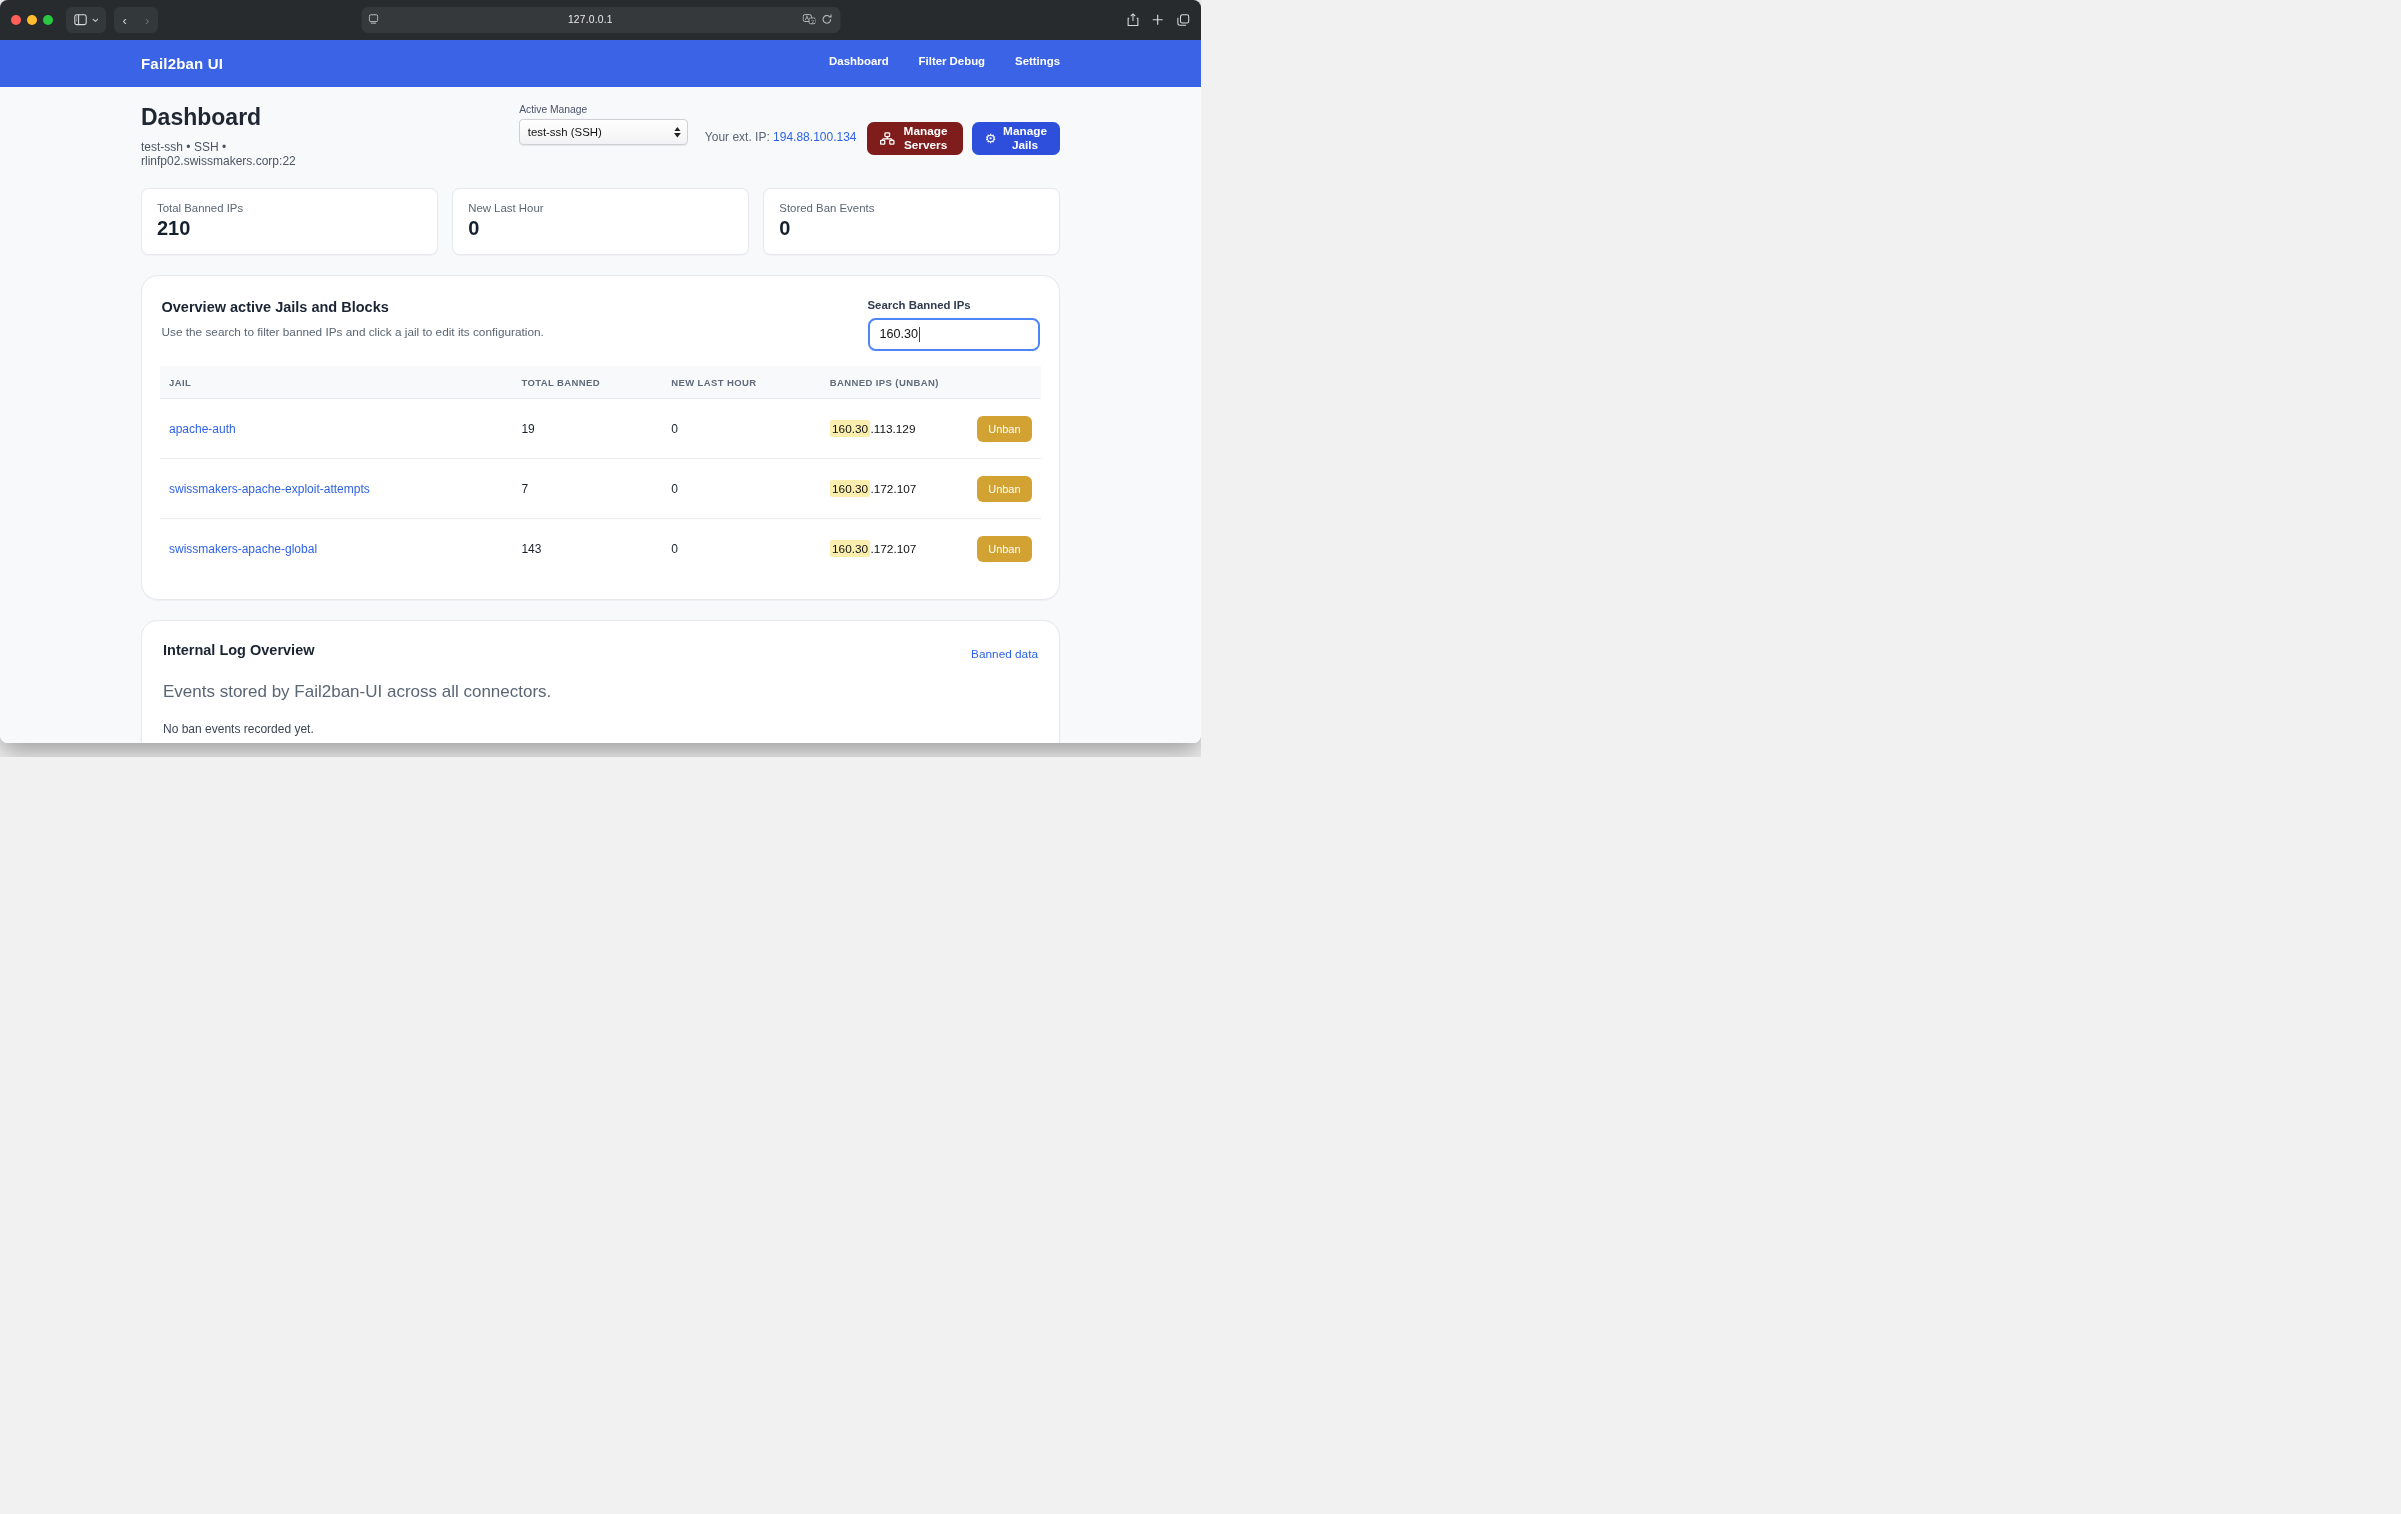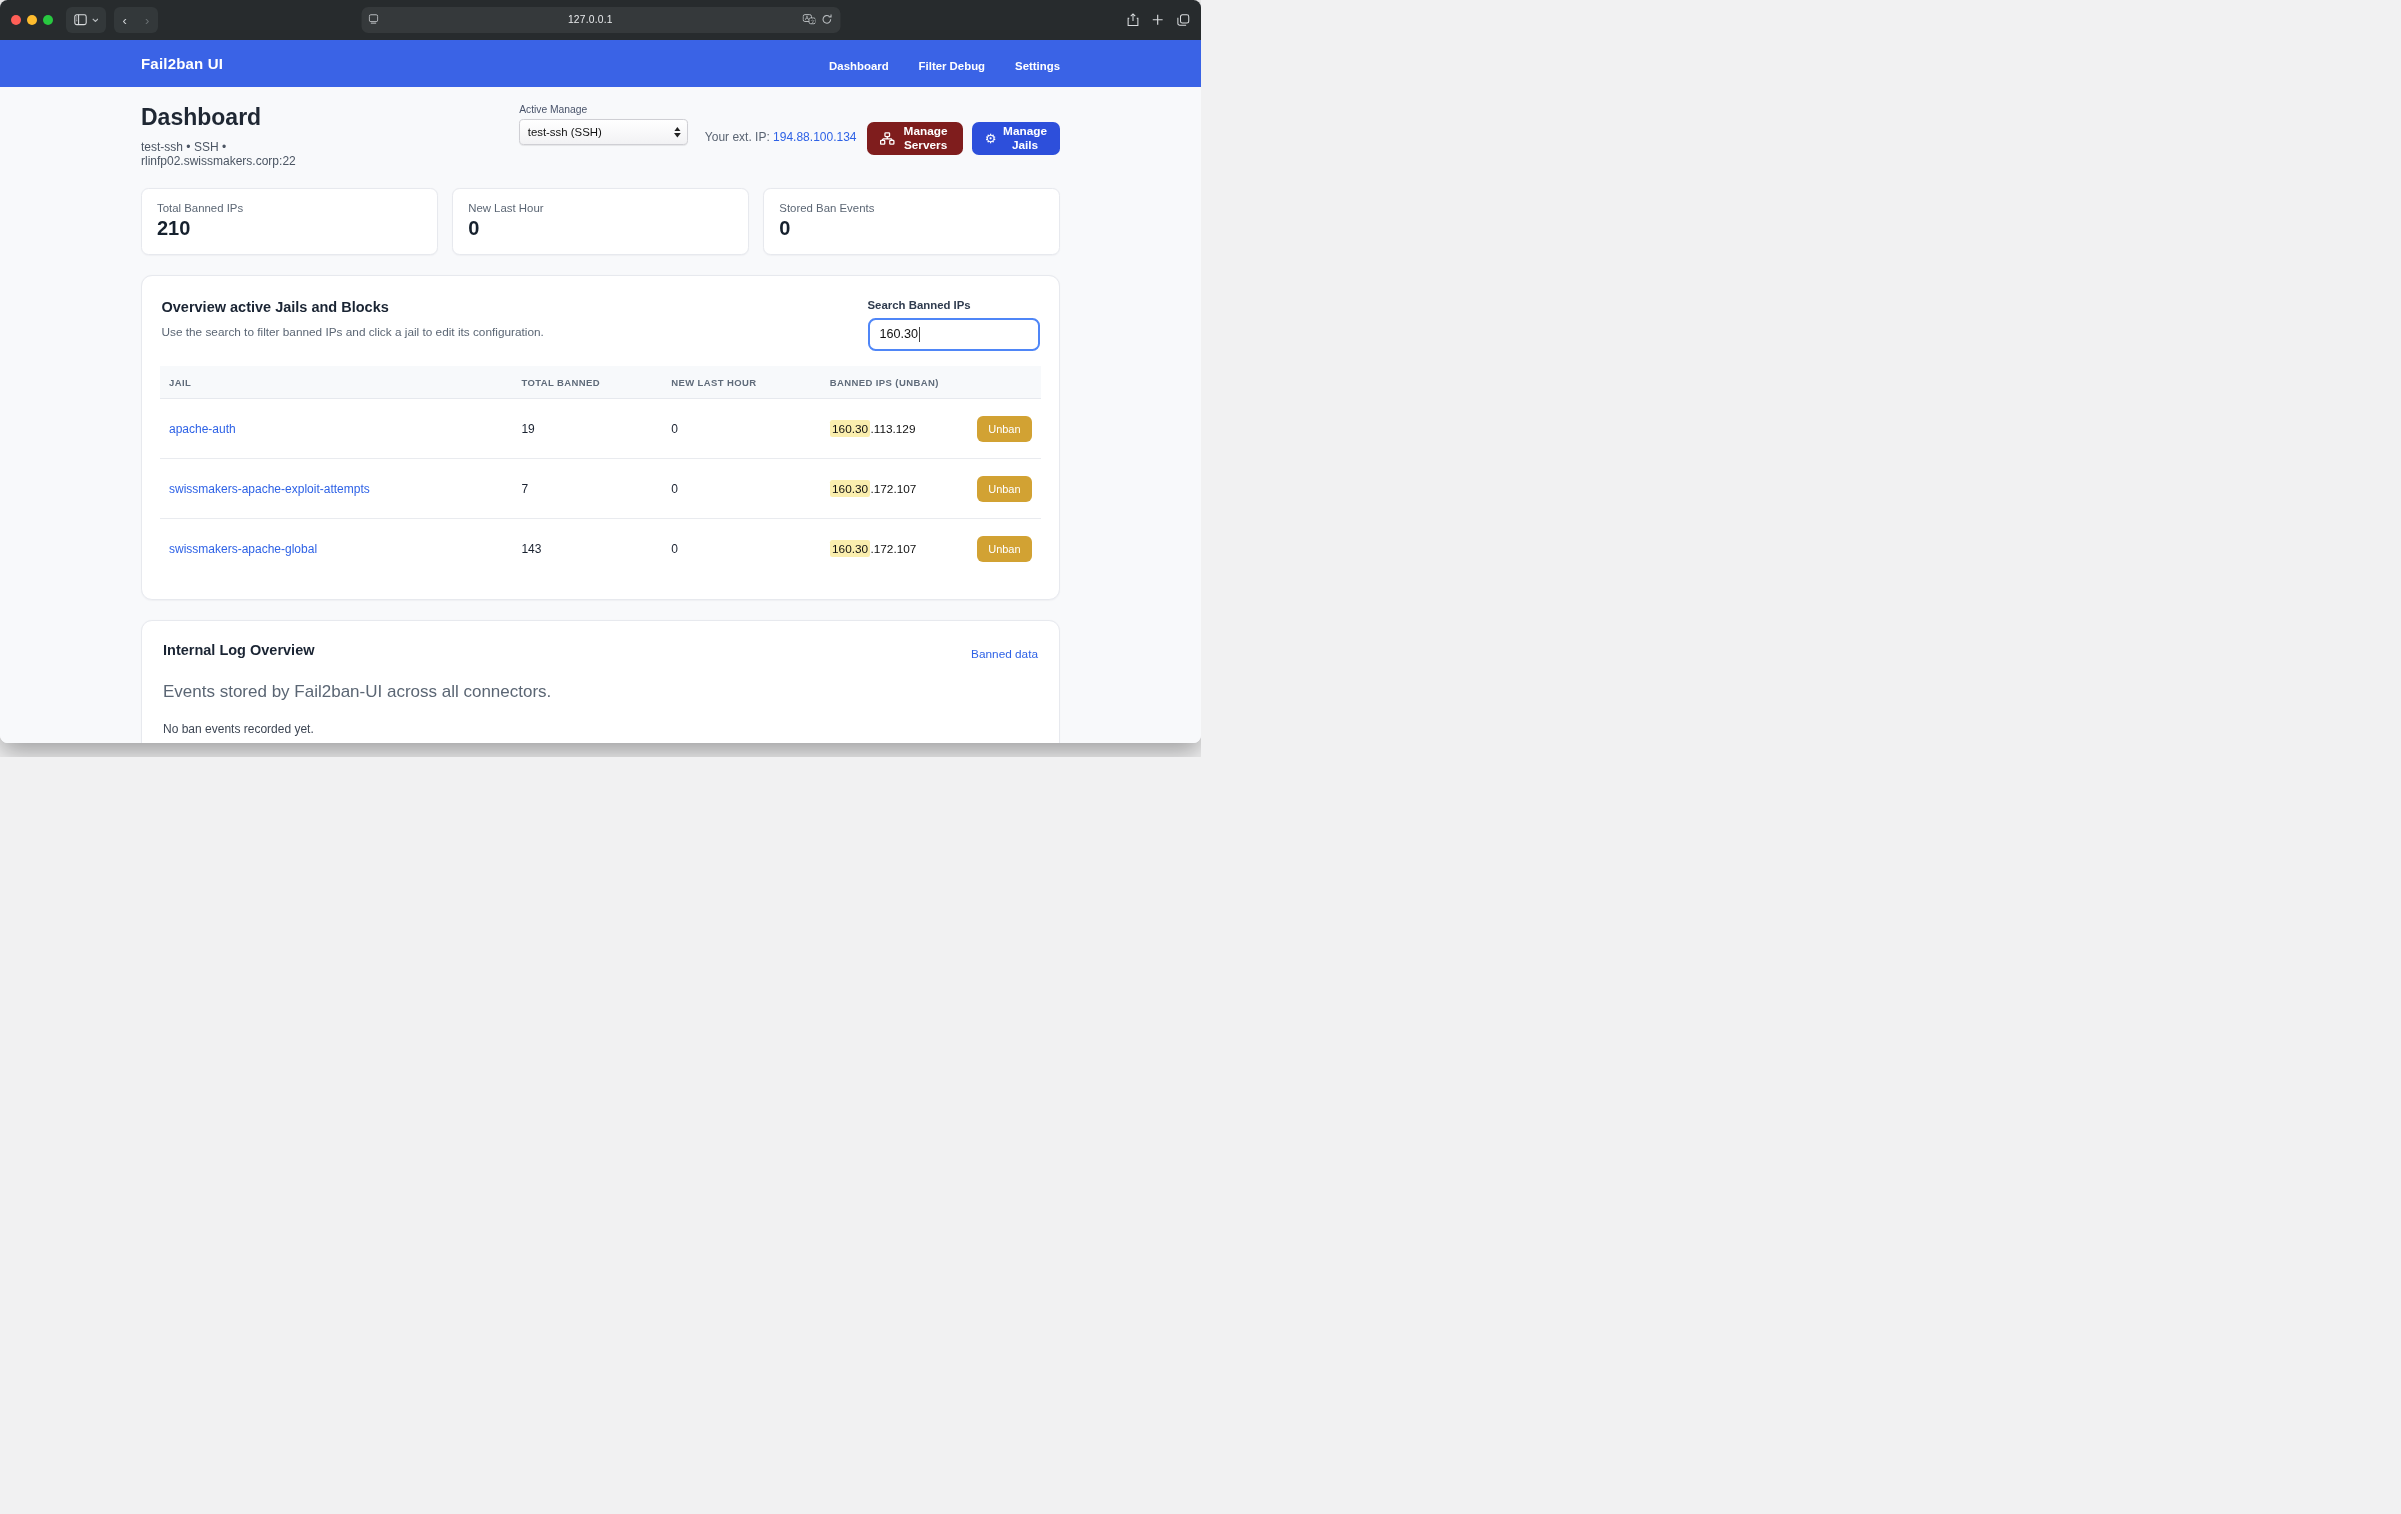--- a/index.html
+++ b/index.html
@@ -27,21 +27,21 @@
   .urlbar { position:absolute; left:50%; top:6.8px; transform:translateX(-50%);
     width:479px; height:26px; background:#35393b; border-radius:6.8px;
     display:flex; align-items:center; padding:0 7.6px; color:#e8eaec; }
   .urlbar .page-ico { opacity:.85; }
   .urlbar .url-text { flex:1; text-align:center; font-size:10.3px; letter-spacing:0.2px; }
   .urlbar .right-icons { display:flex; align-items:center; gap:6px; opacity:.85; }
   .tb-right { margin-left:auto; display:flex; align-items:center; gap:13.7px; color:#d9dcde; }
 
   
   .navbar { height:47px; background:#3a63e6; display:flex; align-items:center; flex-shrink:0; }
-  .navbar-inner { width:919px; margin:14px auto; display:flex; align-items:flex-end; }
+  .navbar-inner { width:919px; margin:14px auto; display:flex; align-items:flex-start; }
   .brand { color:#fff; font-size:15px; font-weight:700; letter-spacing:0.2px; }
   .navlinks { margin-left:auto; display:flex; gap:30px; }
   .navlinks a { color:#fff; font-size:11.4px; font-weight:600; text-decoration:none; }
 
   
   .content { flex:1; overflow:hidden; background:#f8f9fb; }
   .container { width:919px; margin:0 auto; }
 
   .header-row { display:flex; margin-top:16.7px; align-items:flex-start; }
   .page-title { font-size:23px; font-weight:700; color:#1f2733; }
@@ -62,21 +62,21 @@
   .btn.servers { background:#7f1d1d; }
   .btn.jails { background:#2d4fdb; }
   .gear-glyph { font-family:"DejaVu Sans",sans-serif; font-size:13px; line-height:1; }
 
   .stats { display:flex; gap:14.5px; margin-top:20px; }
   .stat-card { flex:1; background:#fff; border:0.8px solid #e7e9ee; border-radius:7.6px;
     box-shadow:0 0.8px 1.5px rgba(16,24,40,.04); padding:13px 15px 13.7px; }
   .stat-label { font-size:11.4px; color:#5b6674; }
   .stat-value { font-size:20px; font-weight:700; color:#16212e; margin-top:3.8px; }
 
-  .panel { background:#fff; border:0.8px solid #e7e9ee; border-radius:11px;
+  .panel { background:#fff; border:0.8px solid #e7e9ee; border-radius:17px;
     box-shadow:0 0.8px 1.5px rgba(16,24,40,.04); margin-top:20px; }
   .panel.overview { padding:23px 18px 21px; }
   .ov-head { display:flex; align-items:flex-start; padding:0 1.5px; }
   .panel-title { font-size:14.5px; font-weight:700; color:#1a2433; }
   .panel-sub { font-size:11.8px; color:#5b6674; margin-top:10px; }
   .search-block { margin-left:auto; width:172px; }
   .search-label { font-size:11.4px; font-weight:600; color:#2f3b4e; margin-bottom:6.8px; }
   .search-input { height:33px; background:#fff; border:2.3px solid #4f86f7; border-radius:7.6px;
     display:flex; align-items:center; padding:0 10px; }
   .search-input .val { font-size:12.6px; color:#111; }

